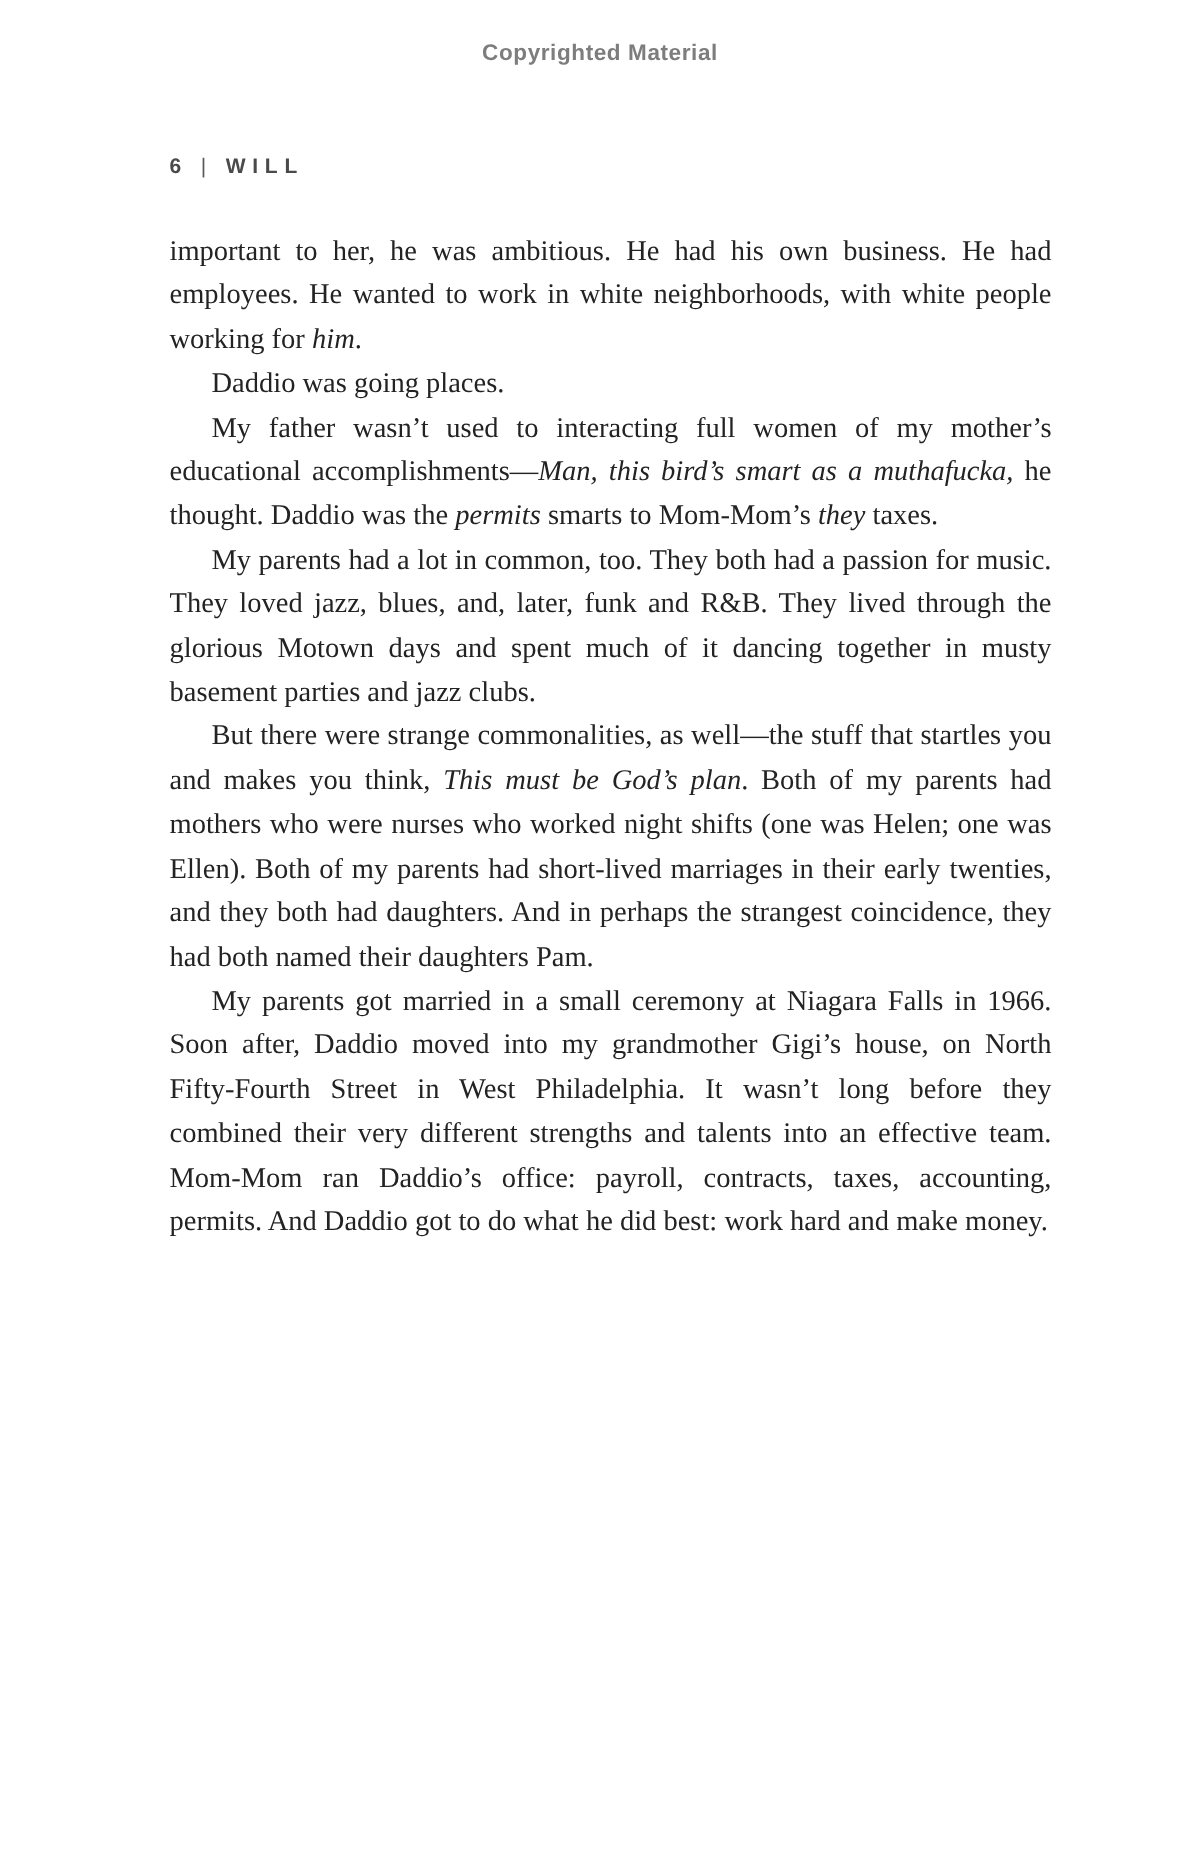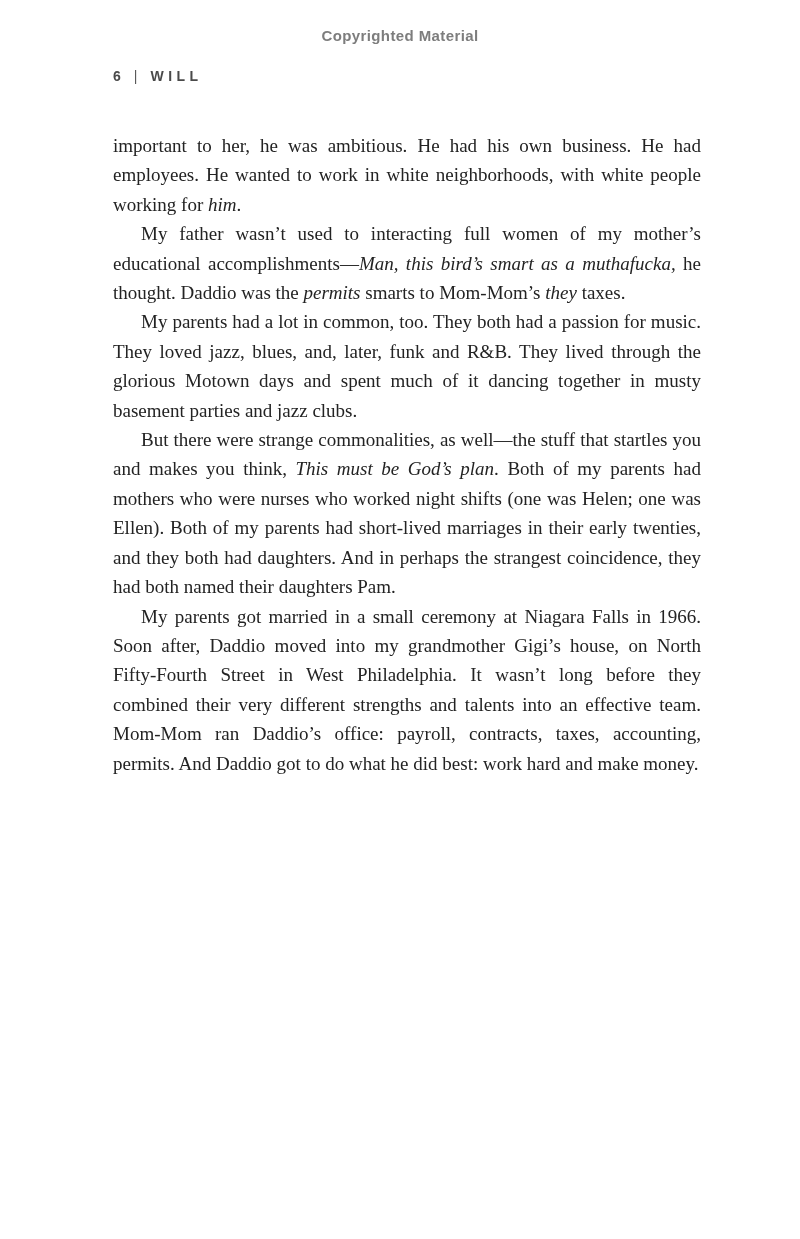--- a/index.html
+++ b/index.html
@@ -26,37 +26,37 @@
   .notice-top {
     padding-top: 27px;
   }
   .notice-bottom {
     position: absolute;
     top: 1196px;
     left: 0;
     width: 100%;
   }
   .page-header {
-    margin: 24px 0 0 113px;
+    margin: 58px 0 0 113px;
     font-family: "Liberation Sans", sans-serif;
     font-weight: 700;
     font-size: 14px;
     color: #4a4a4a;
     letter-spacing: 2px;
   }
   .hdr-sep {
     margin: 0 11px;
     font-weight: 400;
     color: #5a5a5a;
   }
   .hdr-title {
     letter-spacing: 4.5px;
   }
   .body-text {
-    margin: 47px 99px 0 113px;
+    margin: 35px 99px 0 113px;
     width: 588px;
     font-family: "Liberation Serif", serif;
     font-size: 19px;
     line-height: 29.4px;
     color: #232323;
     text-align: justify;
   }
   .para {
     margin: 0;
     padding: 0;
@@ -85,20 +85,21 @@
 
   <div class="notice notice-top">Copyrighted Material</div>
 
   <div class="page-header">
     <span class="hdr-num">6</span><span class="hdr-sep">|</span><span class="hdr-title">WILL</span>
   </div>
 
   <div class="body-text">
       <div class="section">
         <p class="para"><span>important to her, he was ambitious. He had his own business. He had employees. He wanted to work in white neighborhoods, with white people working for </span><span class="it">him</span><span>.</span></p>
+        <p class="para indent"><span>Daddio was going places.</span></p>
         <p class="para indent"><span>My father wasn’t used to interacting full women of my mother’s educational accomplishments—</span><span class="it">Man, this bird’s smart as a muthafucka,</span><span> he thought. Daddio was the </span><span class="it">permits</span><span> smarts to Mom-Mom’s </span><span class="it">they</span><span> taxes.</span></p>
         <p class="para indent"><span>My parents had a lot in common, too. They both had a passion for music. They loved jazz, blues, and, later, funk and R&amp;B. They lived through the glorious Motown days and spent much of it dancing together in musty basement parties and jazz clubs.</span></p>
         <p class="para indent"><span>But there were strange commonalities, as well—the stuff that startles you and makes you think, </span><span class="it">This must be God’s plan</span><span>. Both of my parents had mothers who were nurses who worked night shifts (one was Helen; one was Ellen). Both of my parents had short-lived marriages in their early twenties, and they both had daughters. And in perhaps the strangest coincidence, they had both named their daughters Pam.</span></p>
         <p class="para indent"><span>My parents got married in a small ceremony at Niagara Falls in 1966. Soon after, Daddio moved into my grandmother Gigi’s house, on North Fifty-Fourth Street in West Philadelphia. It wasn’t long before they combined their very different strengths and talents into an effective team. Mom-Mom ran Daddio’s office: payroll, contracts, taxes, accounting, permits. And Daddio got to do what he did best: work hard and make money.</span></p>
       </div>
       <div class="section section-gap">
       </div>
     </div>
 
   <div class="notice notice-bottom">Copyrighted Material</div>

